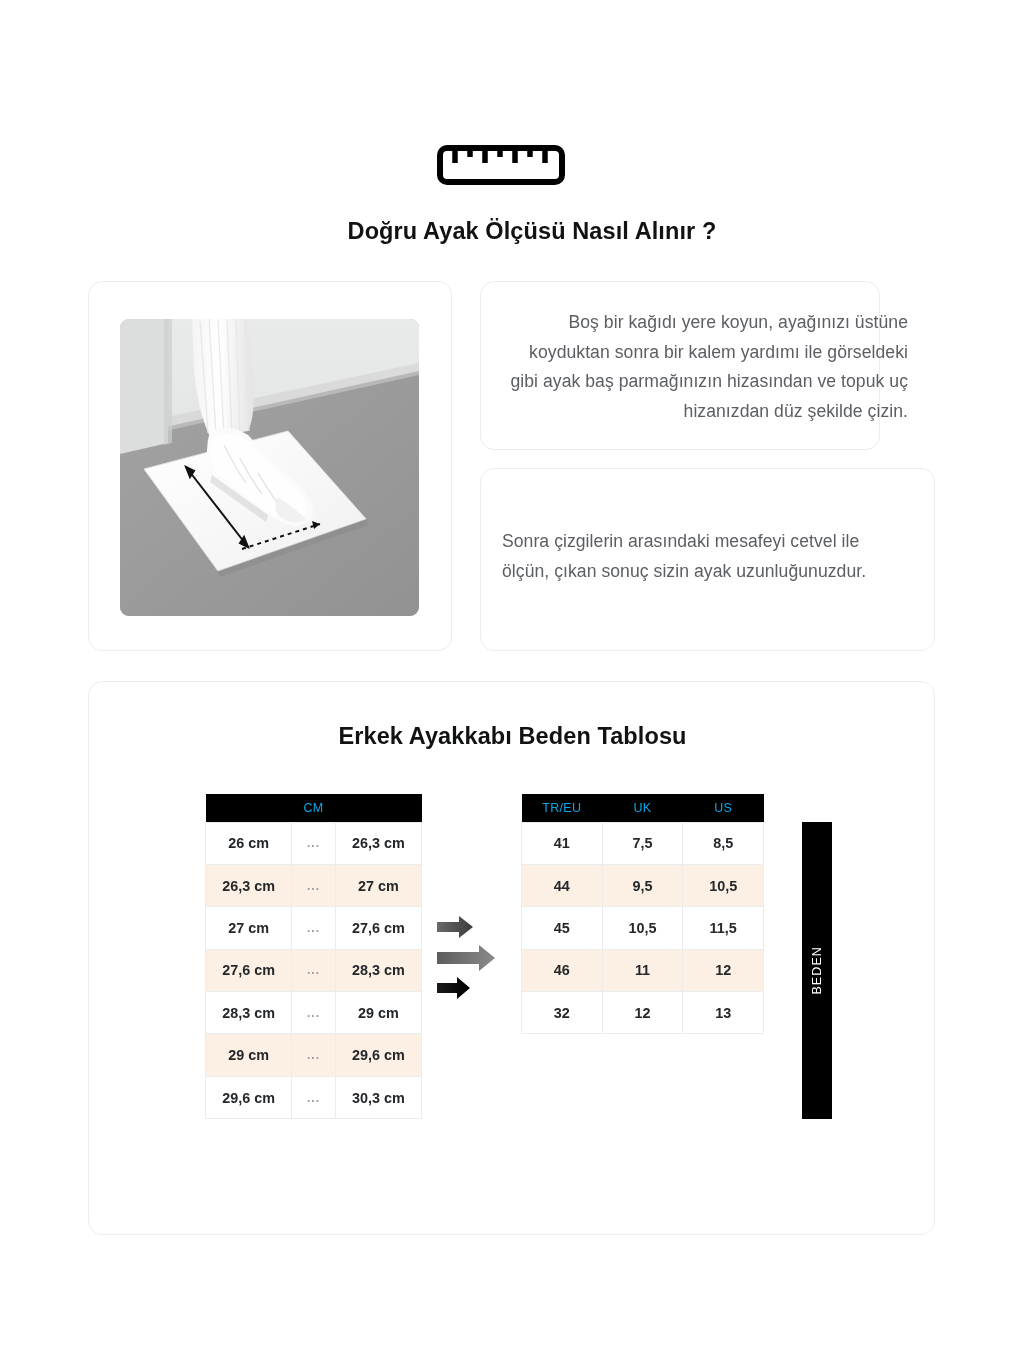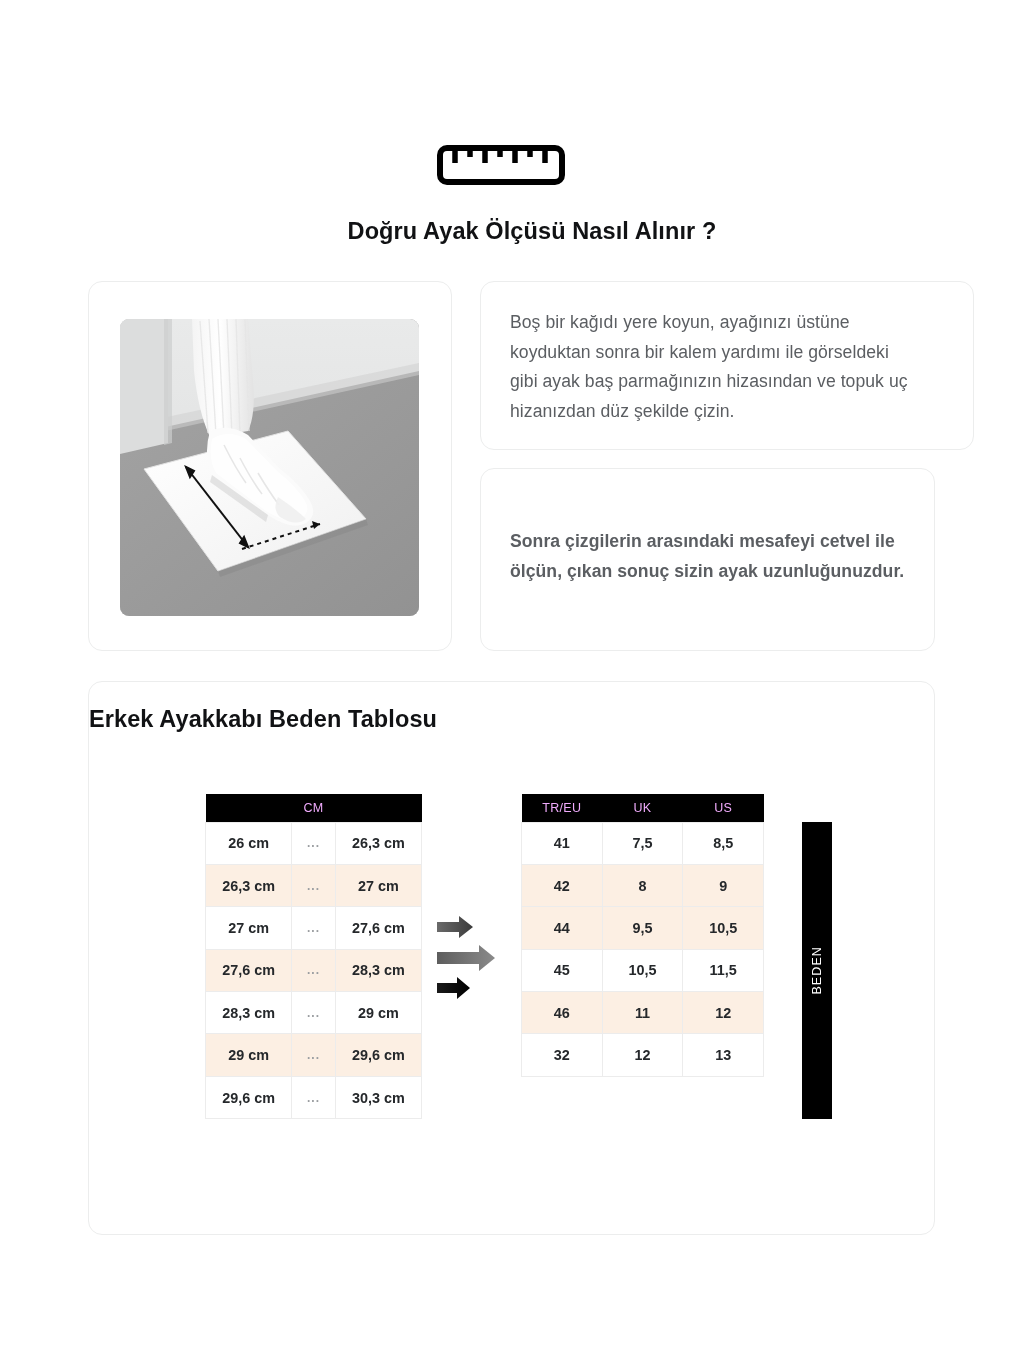--- a/index.html
+++ b/index.html
@@ -68,51 +68,53 @@
     border-radius: 9px;
     overflow: hidden;
     background: #9d9d9d;
   }
   .photo-frame svg { display: block; width: 299px; height: 297px; }
 
   
   .text-card-1 {
     left: 480px;
     top: 281px;
-    width: 494px;
+    width: 400px;
     height: 169px;
+    text-align: right;
   }
   .text-card-2 {
     left: 480px;
     top: 468px;
     width: 455px;
     height: 183px;
   }
   .card-text {
     position: absolute;
     color: #5b5e62;
     font-size: 17.6px;
     line-height: 29.5px;
     letter-spacing: 0.05px;
   }
   .text-card-1 .card-text { left: 29px; top: 26px; width: 398px; }
-  .text-card-2 .card-text { left: 29px; top: 58px; width: 398px; font-weight: bold; }
+  .text-card-2 .card-text { left: 21px; top: 58px; width: 398px; }
 
   
   .table-card {
     left: 88px;
     top: 681px;
     width: 847px;
     height: 554px;
   }
   .table-title {
     position: absolute;
     left: 0;
-    top: 24px;
+    top: 41px;
     width: 847px;
+    text-align: center;
     font-size: 23.5px;
     font-weight: bold;
     color: #111214;
     letter-spacing: 0.1px;
   }
 
   .tables-row {
     position: absolute;
     left: 0;
     top: 112px;
@@ -134,21 +136,21 @@
     position: absolute;
     left: 432px;
     top: 0;
     width: 243px;
     border-collapse: collapse;
     table-layout: fixed;
   }
 
   .size-table th {
     background: #000000;
-    color: #f0abfc;
+    color: #0ea5e9;
     font-size: 12.5px;
     font-weight: normal;
     height: 28px;
     letter-spacing: 0.3px;
     border: none;
     text-align: center;
   }
   .size-table td {
     height: 42.4px;
     text-align: center;
@@ -403,25 +405,20 @@
             <th>US</th>
           </tr>
         </thead>
         <tbody>
           <tr>
             <td>41</td>
             <td>7,5</td>
             <td>8,5</td>
           </tr>
           <tr class="alt">
-            <td>42</td>
-            <td>8</td>
-            <td>9</td>
-          </tr>
-          <tr class="alt">
             <td>44</td>
             <td>9,5</td>
             <td>10,5</td>
           </tr>
           <tr>
             <td>45</td>
             <td>10,5</td>
             <td>11,5</td>
           </tr>
           <tr class="alt">

